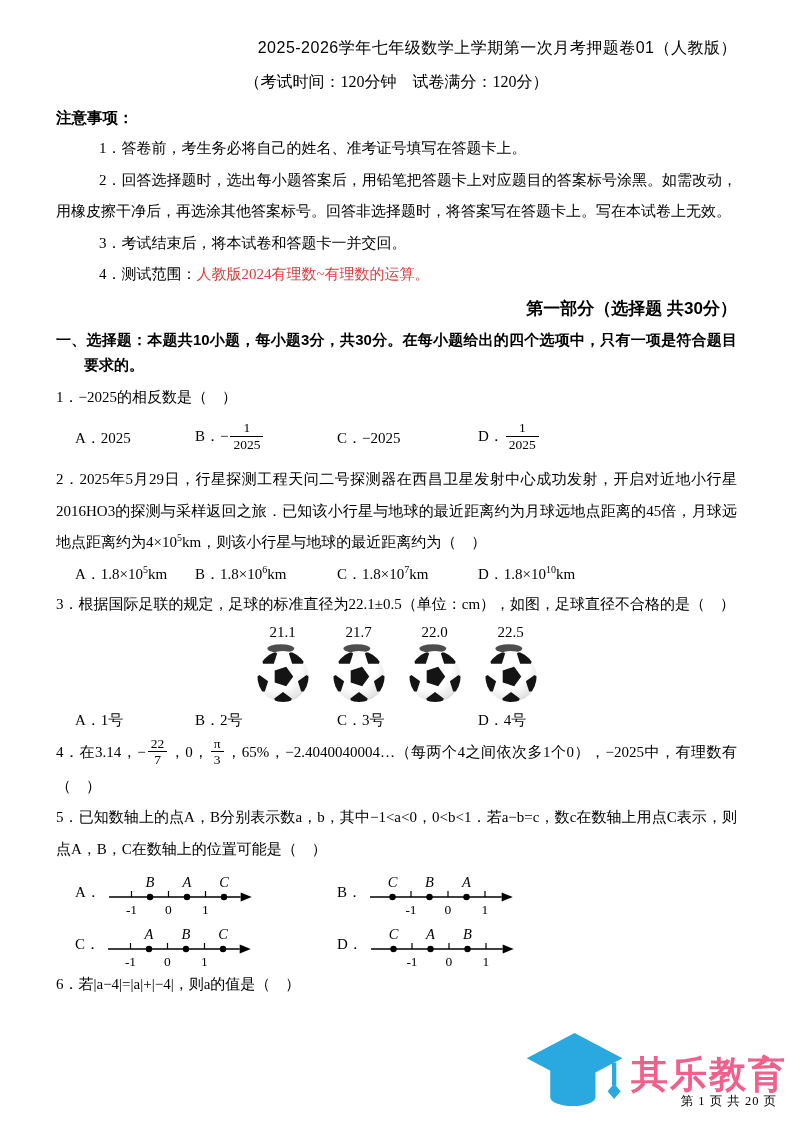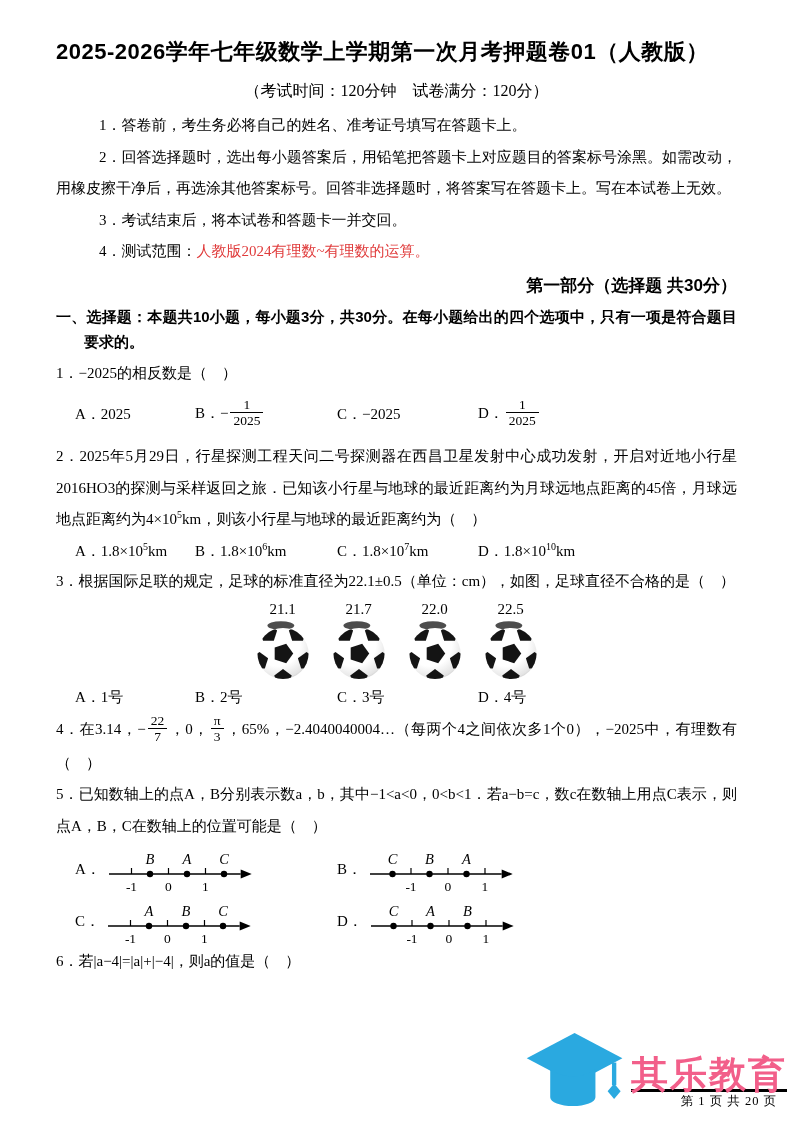--- a/index.html
+++ b/index.html
@@ -3,21 +3,21 @@
 <meta charset="utf-8">
 <style>
   html,body{margin:0;padding:0;background:#ffffff;}
   .page{
     position:relative; width:793px; height:1122px; margin:0 auto; overflow:hidden;
     box-sizing:border-box; padding:36px 56px 0 56px; background:#fff; color:#000;
     font-family:"Liberation Serif","DejaVu Serif",serif; font-size:15px;
   }
   .title{
     font-family:"Liberation Sans","DejaVu Sans",sans-serif;
-    font-size:22px; font-weight:bold; text-align:left; margin:0 0 8px 0; line-height:1.45;
+    font-size:16px; font-weight:normal; text-align:right; margin:0 0 8px 0; line-height:1.45;
     letter-spacing:0.5px;
   }
   .subtitle{font-size:16px; text-align:center; line-height:1.9; margin-bottom:4px;}
   .notes-heading{font-weight:bold; line-height:2.05; font-size:15.5px;}
   p.note{margin:0; text-indent:43px; line-height:2.1; text-align:justify;}
   .red{color:var(--scope-red,#e03b3b);}
   .part-heading{
     font-family:"Liberation Sans","DejaVu Sans",sans-serif;
     font-size:17px; font-weight:bold; text-align:right; margin:4px 0 6px 0; line-height:1.6;
   }
@@ -41,40 +41,41 @@
   .ball-col{text-align:center;}
   .ball-label{display:block; line-height:1.35; font-size:15px;}
   .ball-svg{display:block;}
   .nl-grid{display:grid; grid-template-columns:262px auto; row-gap:2px; margin:2px 0 0 19px;}
   .nl-item{display:flex; align-items:center; gap:6px;}
   .nl-label{flex:0 0 auto;}
   .footer{
     position:absolute; left:0; right:16px; bottom:12px; text-align:right;
     font-size:12.5px; letter-spacing:1px;
   }
-  .logo{position:absolute; right:6px; bottom:2px; display:flex; align-items:center; gap:6px;text-decoration:underline;}
+  .logo{position:absolute; right:6px; bottom:2px; display:flex; align-items:center; gap:6px;}
   .logo-text{display:flex; flex-direction:column; align-items:flex-start;}
   .logo-name{
     font-family:"Liberation Sans","DejaVu Sans",sans-serif; font-weight:bold;
     font-size:37px; line-height:1.1; color:var(--logo-pink,#f25f8a); letter-spacing:2px;
   }
   .logo-url{
     font-family:"Liberation Sans","DejaVu Sans",sans-serif; font-weight:bold;
     font-size:20px; line-height:1.2; color:var(--logo-gray,#9b9b9b); letter-spacing:0.5px;
   }
 </style>
 </head>
 <body>
 
 <div class="page">
 
   <h1 class="title">2025-2026学年七年级数学上学期第一次月考押题卷01（人教版）</h1>
   <div class="subtitle">（考试时间：120分钟　试卷满分：120分）</div>
 
   <div>
+    <div class="notes-heading">注意事项：</div>
     <p class="note">1．答卷前，考生务必将自己的姓名、准考证号填写在答题卡上。</p>
     <p class="note">2．回答选择题时，选出每小题答案后，用铅笔把答题卡上对应题目的答案标号涂黑。如需改动，用橡皮擦干净后，再选涂其他答案标号。回答非选择题时，将答案写在答题卡上。写在本试卷上无效。</p>
     <p class="note">3．考试结束后，将本试卷和答题卡一并交回。</p>
     <p class="note"><span>4．测试范围：</span><span class="red">人教版2024有理数~有理数的运算。</span></p>
   </div>
 
   <h2 class="part-heading">第一部分（选择题 共30分）</h2>
   <p class="instruction">一、选择题：本题共10小题，每小题3分，共30分。在每小题给出的四个选项中，只有一项是符合题目要求的。</p>
 
   <p class="q">1．−2025的相反数是（　）</p>

